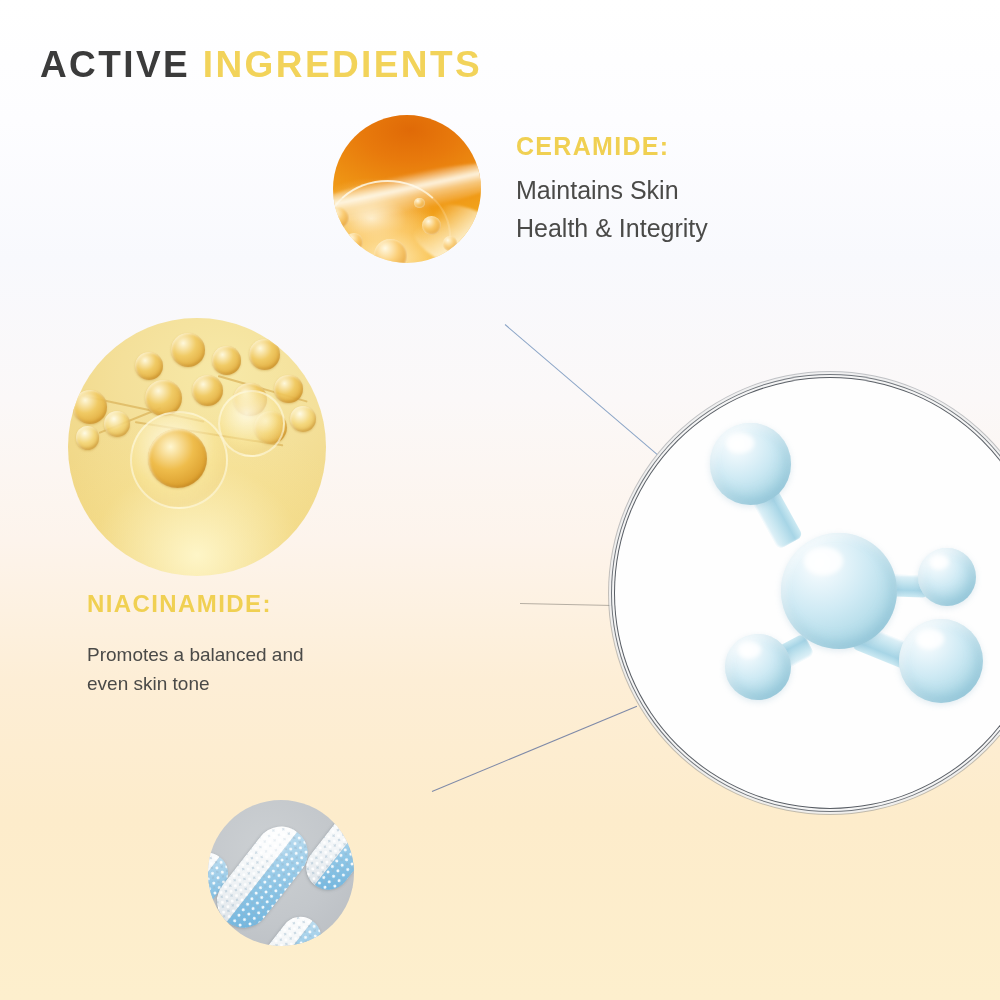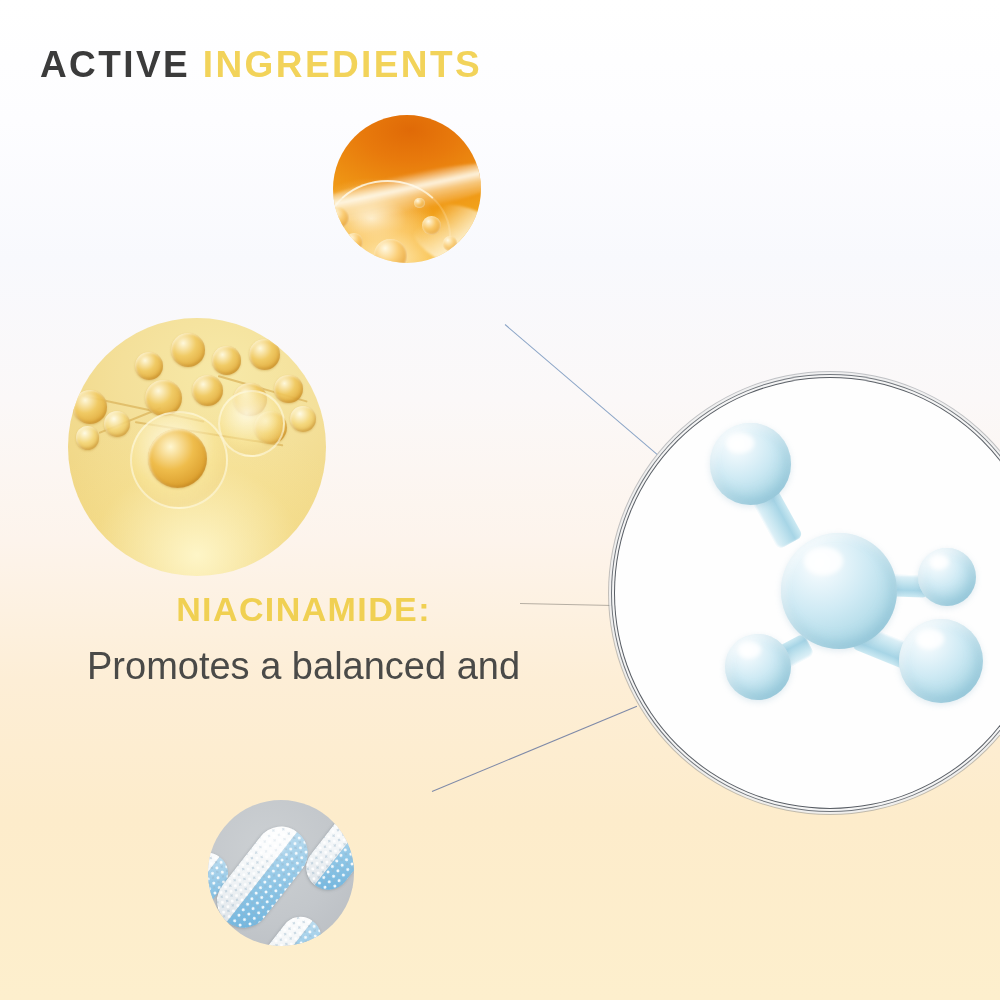--- a/index.html
+++ b/index.html
@@ -200,22 +200,22 @@
   }
   .block .body {
     color:#4a4a48; font-weight:400;
   }
   .block .body .line { white-space:nowrap; }
 
   .blk-ceramide    { left:516px; top:133px; }
   .blk-ceramide    .body { font-size:25px; line-height:1.52; margin-top:10px; }
 
   .blk-niacinamide { left:87px;  top:591px; }
-  .blk-niacinamide .head { font-size:34px; letter-spacing:1.4px;text-align:center; }
-  .blk-niacinamide .body { font-size:38px; line-height:1.48; margin-top:10px; }
+  .blk-niacinamide .head { font-size:24px; letter-spacing:1.4px; }
+  .blk-niacinamide .body { font-size:19px; line-height:1.48; margin-top:24px; }
 
   .blk-vitaminc    { left:389px; top:848px; }
   .blk-vitaminc    .body { font-size:25px; line-height:1.5; margin-top:9px; }
 </style>
 </head>
 <body>
 
 <div id="poster">
 
   <h1 class="title">
@@ -291,22 +291,30 @@
     <div class="bond bd-right"></div>
     <div class="bond bd-ll"></div>
     <div class="bond bd-lr"></div>
     <div class="atom a-ul"></div>
     <div class="atom a-right"></div>
     <div class="atom a-ll"></div>
     <div class="atom a-lr"></div>
     <div class="atom a-center"></div>
   </div>
 
+  <div class="block blk-ceramide">
+    <div class="head">CERAMIDE:</div>
+    <div class="body">
+      <div class="line">Maintains Skin</div>
+      <div class="line">Health &amp; Integrity</div>
+    </div>
+  </div>
 
   <div class="block blk-niacinamide">
     <div class="head">NIACINAMIDE:</div>
     <div class="body">
       <div class="line">Promotes a balanced and</div>
+      <div class="line">even skin tone</div>
     </div>
   </div>
 
 
 </div>
 
 </body></html>

